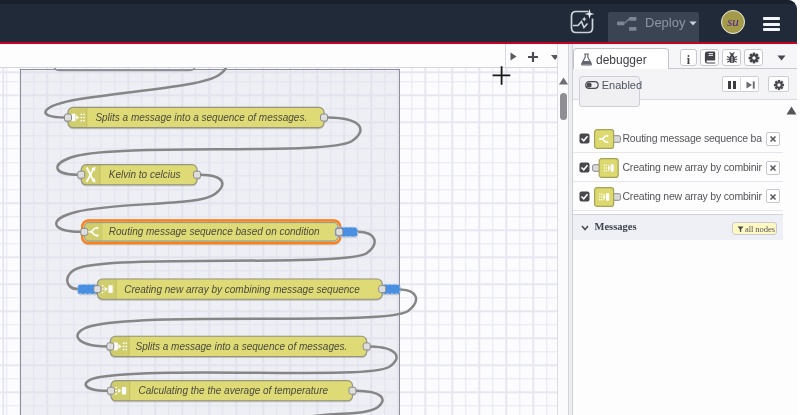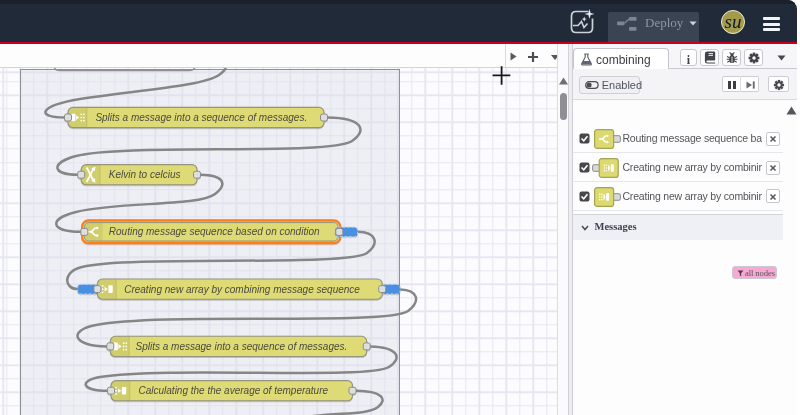--- a/index.html
+++ b/index.html
@@ -13,35 +13,35 @@
 <div class="abs" id="header" style="left:0;top:0;width:797px;height:41.8px;background:#212a38;border-top-right-radius:9px;overflow:hidden;">
   <div class="abs" style="left:0;top:0;width:797px;height:4px;background:#1a212d;"></div>
 
   <svg class="abs" style="left:568px;top:8px;" width="28" height="28" viewBox="0 0 28 28">
     <path d="M 20.5 3.5 L 8 3.5 Q 3.5 3.5 3.5 8 L 3.5 20 Q 3.5 24.5 8 24.5 L 20 24.5 Q 24.5 24.5 24.5 20 L 24.5 10.5" fill="none" stroke="#ccd2d9" stroke-width="1.7"></path>
     <path d="M 5 17.5 L 10 17.5 L 13.5 13.5 L 16 19.5 L 19.5 15.5" fill="none" stroke="#ccd2d9" stroke-width="1.6"></path>
     <path d="M 21.5 1 L 22.6 4.9 L 26.5 6 L 22.6 7.1 L 21.5 11 L 20.4 7.1 L 16.5 6 L 20.4 4.9 Z" fill="#e8ecf0"></path>
     <path d="M 16.2 8.5 L 16.9 10.4 L 18.8 11.1 L 16.9 11.8 L 16.2 13.7 L 15.5 11.8 L 13.6 11.1 L 15.5 10.4 Z" fill="#e8ecf0"></path>
   </svg>
 
-  <div class="abs" style="left:608px;top:12px;width:91px;height:36px;background:#3a4452;border-radius:2px;font-family:Liberation Serif, serif;">
+  <div class="abs" style="left:608px;top:12px;width:91px;height:36px;background:#3a4452;border-radius:2px;">
     <svg class="abs" style="left:8px;top:4px;" width="22" height="15" viewBox="0 0 22 15">
       <rect x="1" y="5.5" width="7.5" height="3.8" rx="0.8" fill="#7b8594"></rect>
       <rect x="13" y="1" width="7.5" height="3.8" rx="0.8" fill="#7b8594"></rect>
       <rect x="13" y="11" width="7.5" height="3.8" rx="0.8" fill="#7b8594"></rect>
       <path d="M 8.5 7.2 L 13 2.9" stroke="#7b8594" stroke-width="1.4" fill="none"></path>
     </svg>
     <div class="abs" style="left:37px;top:3px;font-size:13px;color:#8d97a4;">Deploy</div>
     <svg class="abs" style="left:80.5px;top:8.5px;" width="8" height="5" viewBox="0 0 8 5">
         <path d="M0.4 0.4 L7.6 0.4 L4 4.6 Z" fill="#cdd2da"></path>
       </svg>
   </div>
 
   <div class="abs" style="left:721px;top:10px;width:24px;height:24px;border-radius:50%;background:#a39b4a;border:1.7px solid #ecebe0;box-sizing:border-box;text-align:center;">
-    <span style="font-family:'Liberation Serif',serif;font-size:19px;color:#0f172a;line-height:21px;font-style:italic;">su</span>
+    <span style="font-family:'Liberation Serif',serif;font-size:13px;color:#4c1d95;line-height:21px;font-style:italic;">su</span>
   </div>
 
   <div class="abs" style="left:763px;top:16.9px;width:17px;height:3.2px;background:#f2f4f6;border-radius:1px;"></div>
   <div class="abs" style="left:763px;top:22.6px;width:17px;height:3.2px;background:#f2f4f6;border-radius:1px;"></div>
   <div class="abs" style="left:763px;top:28.3px;width:17px;height:3.2px;background:#f2f4f6;border-radius:1px;"></div>
 </div>
 <div class="abs" style="left:0;top:41.8px;width:797px;height:1.9px;background:#c70023;"></div>
 
 <div class="abs" style="left:0;top:43.7px;width:557px;height:24.3px;background:#fdfdfe;border-bottom:1px solid #d4d4dc;box-sizing:border-box;">
   <div class="abs" style="left:505px;top:0;width:1px;height:25px;background:#d8d8e0;"></div>
@@ -207,21 +207,21 @@
 <div class="abs" style="left:567.6px;top:43.7px;width:5px;height:371.3px;background:#ededf1;border-left:1px solid #d2d2d8;border-right:1px solid #cfcfd6;box-sizing:border-box;"></div>
 
 <div class="abs" id="sidebar" style="left:572.6px;top:43.7px;width:224.4px;height:371.3px;background:#fdfdfe;overflow:hidden;">
 
   <div class="abs" style="left:0;top:0;width:224.4px;height:25.1px;background:#f6f6f8;border-bottom:1px solid #c9c9d1;box-sizing:border-box;"></div>
   <div class="abs" style="left:0.4px;top:3.9px;width:96.5px;height:21.2px;background:#fff;border:1px solid #c3c3cb;border-bottom:none;border-radius:4px 4px 0 0;box-sizing:border-box;">
     <svg class="abs" style="left:6px;top:4px;" width="13" height="13" viewBox="0 0 13 13">
       <path d="M4.2 1 H8.8 M5.2 1.5 V4.2 L1.8 10.6 Q1.2 12 2.8 12 H10.2 Q11.8 12 11.2 10.6 L7.8 4.2 V1.5" fill="none" stroke="#62656f" stroke-width="1.2"></path>
       <path d="M3.2 8 L9.8 8 L11 10.8 Q11.3 11.5 10.3 11.5 L2.7 11.5 Q1.7 11.5 2 10.8 Z" fill="#62656f"></path>
     </svg>
-    <span class="abs" style="left:22px;top:4.5px;font-size:12px;color:#3d3d44;">combining</span>
+    <span class="abs" style="left:22px;top:4.5px;font-size:12px;color:#3d3d44;">debugger</span>
   </div>
   <div class="abs" style="left:107px;top:5.2px;width:17.5px;height:17px;background:#fff;border:1px solid #c8c8d0;border-radius:3px;box-sizing:border-box;text-align:center;">
     <span style="font-family:'Liberation Serif',serif;font-weight:bold;font-size:12px;color:#42424a;line-height:15px;">i</span>
   </div>
   <div class="abs" style="left:127.6px;top:5.2px;width:19px;height:17px;background:#fff;border:1px solid #c8c8d0;border-radius:3px;box-sizing:border-box;">
     <svg class="abs" style="left:2.5px;top:1.5px;" width="12" height="13" viewBox="0 0 12 13">
       <path d="M3.2 0.5 H10.2 Q11.2 0.5 11.2 1.5 V8.4 Q11.2 9.4 10.2 9.4 H3.4 Q2.4 9.4 2.4 10.4 Q2.4 11.4 3.4 11.4 H11.2 V12.5 H3.2 Q0.9 12.5 0.9 10.2 V2.8 Q0.9 0.5 3.2 0.5 Z" fill="#42424a"></path>
       <path d="M4.6 2.6 H9 M4.6 4.4 H9" stroke="#fff" stroke-width="0.9"></path>
     </svg>
   </div>
@@ -255,21 +255,21 @@
           </g>
       </g>
       <circle cx="6" cy="6" r="1.7" fill="#fff"></circle>
     </svg>
   </div>
   <svg class="abs" style="left:204px;top:11.5px;" width="9" height="6" viewBox="0 0 9 6">
       <path d="M0.5 0.5 L8.5 0.5 L4.5 5.5 Z" fill="#45454b"></path>
     </svg>
 
   <div class="abs" style="left:0;top:25.1px;width:224.4px;height:31.2px;background:#f4f4f7;border-bottom:1px solid #d9d9df;box-sizing:border-box;"></div>
-  <div class="abs" style="left:6.6px;top:32.4px;width:61px;height:18px;background:#f0f0f3;border:1px solid #cfcfd7;border-radius:3px;box-sizing:border-box;">
+  <div class="abs" style="left:6.6px;top:32.4px;width:61px;height:31px;background:#f0f0f3;border:1px solid #cfcfd7;border-radius:3px;box-sizing:border-box;">
     <svg class="abs" style="left:5px;top:3.7px;" width="14" height="8" viewBox="0 0 14 8">
       <rect x="0.7" y="0.7" width="12.4" height="6.6" rx="3.3" fill="none" stroke="#4a4a4f" stroke-width="1.2"></rect>
       <circle cx="4.1" cy="4" r="2.5" fill="#4a4a4f"></circle>
     </svg>
     <span class="abs" style="left:21.5px;top:2px;font-size:11px;color:#4e5560;">Enabled</span>
   </div>
   <div class="abs" style="left:149.9px;top:32.8px;width:19px;height:15.9px;background:#fff;border:1px solid #cdcdd5;border-radius:2px 0 0 2px;box-sizing:border-box;">
     <div class="abs" style="left:5px;top:3.5px;width:2.6px;height:8px;background:#3d3d42;"></div>
     <div class="abs" style="left:10px;top:3.5px;width:2.6px;height:8px;background:#3d3d42;"></div>
   </div>
@@ -379,21 +379,21 @@
     <svg class="abs" style="left:3px;top:3.5px;" width="6" height="6" viewBox="0 0 6 6">
         <path d="M0.5 0.5 L5.5 5.5 M5.5 0.5 L0.5 5.5" stroke="#55555b" stroke-width="1.5"></path>
       </svg>
   </div>
 
   <div class="abs" style="left:0;top:170.1px;width:224.4px;height:25.9px;background:#eef0f5;border-top:1px solid #d4d4db;box-sizing:border-box;font-family:Liberation Serif, serif;">
     <svg class="abs" style="left:8.6px;top:10px;" width="8" height="6" viewBox="0 0 8 6">
         <path d="M1 1 L4 4.5 L7 1" fill="none" stroke="#4a4a50" stroke-width="1.5"></path>
       </svg>
     <span class="abs" style="left:21.9px;top:6px;font-size:10.5px;font-weight:bold;color:#3d434e;">Messages</span>
-    <div class="abs" style="left:159.4px;top:7.2px;width:45.5px;height:13.5px;background:#f9a8d4;border:1px solid #c9c9d1;border-radius:3px;box-sizing:border-box;white-space:nowrap;overflow:hidden;margin-top:44px;">
+    <div class="abs" style="left:159.4px;top:7.2px;width:45.5px;height:13.5px;background:#fef9c3;border:1px solid #c9c9d1;border-radius:3px;box-sizing:border-box;white-space:nowrap;overflow:hidden;">
       <svg class="abs" style="left:4px;top:3.2px;" width="7" height="7" viewBox="0 0 7 7">
           <path d="M0.5 0.5 H6.5 L4.2 3.3 V6.3 L2.8 5.4 V3.3 Z" fill="#45454b"></path>
         </svg>
       <span class="abs" style="left:12px;top:1.5px;font-size:8.6px;letter-spacing:-0.1px;color:#55555b;">all nodes</span>
     </div>
   </div>
 
   <div class="abs" style="left:210.9px;top:56.3px;width:13.5px;height:315px;background:#fdfdfe;"></div>
   <svg class="abs" style="left:213.4px;top:62.3px;" width="11" height="9" viewBox="0 0 11 9">
       <path d="M5.5 0.5 L10.5 8.5 L0.5 8.5 Z" fill="#55555b"></path>

